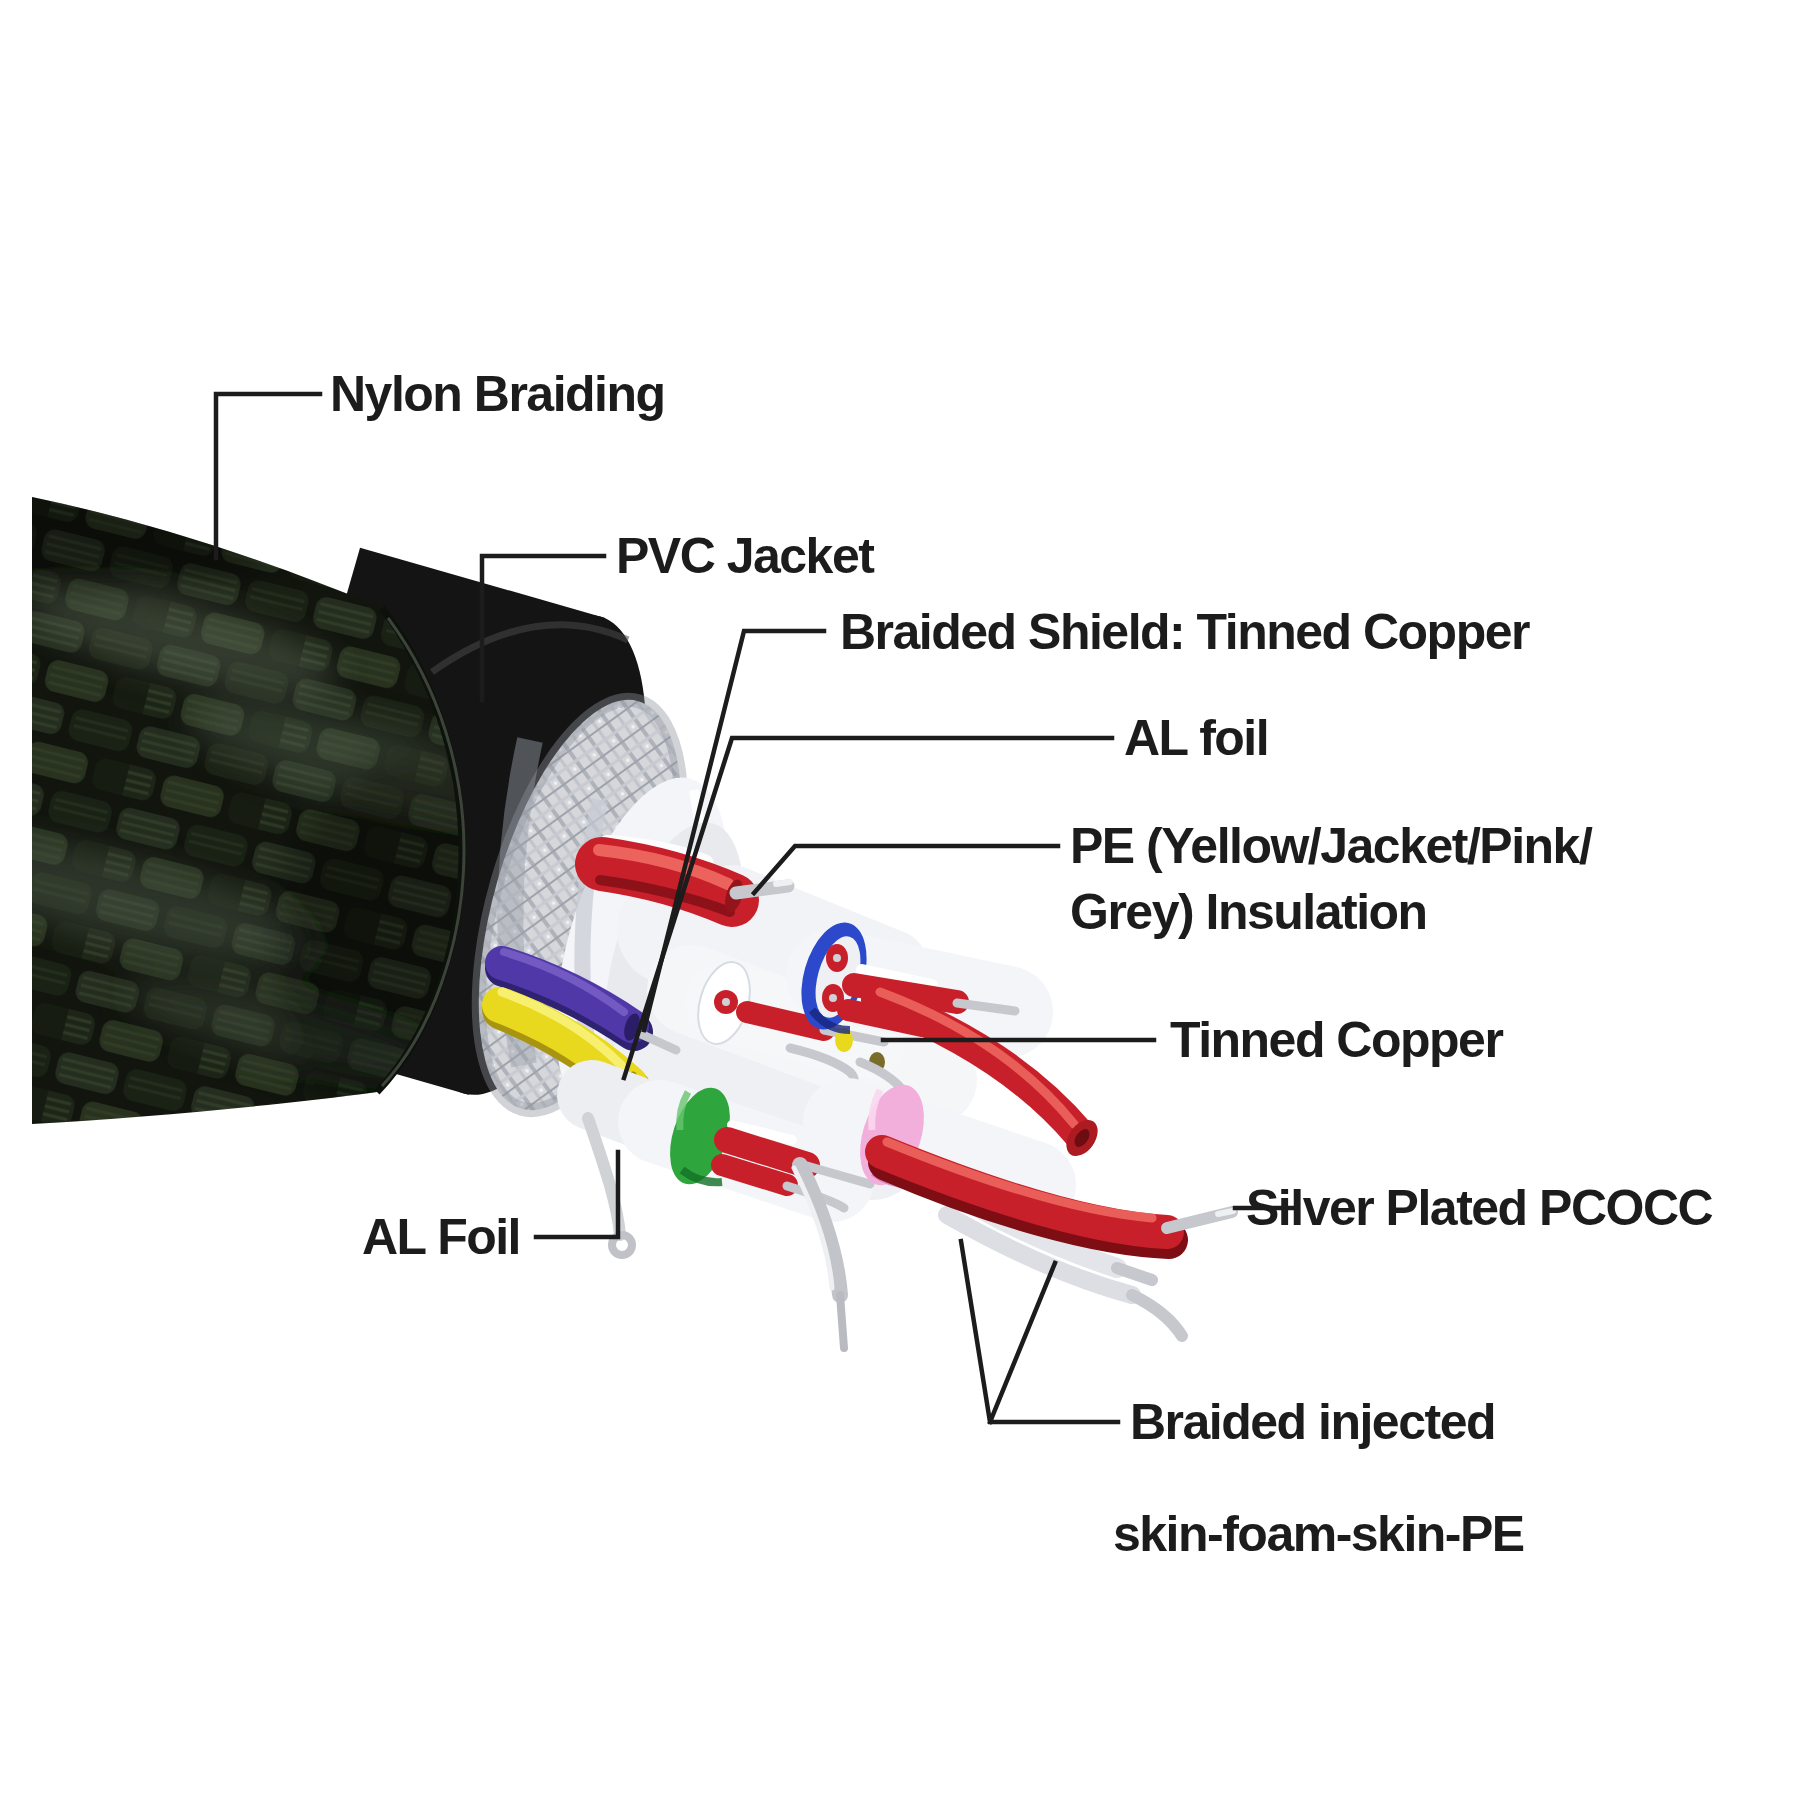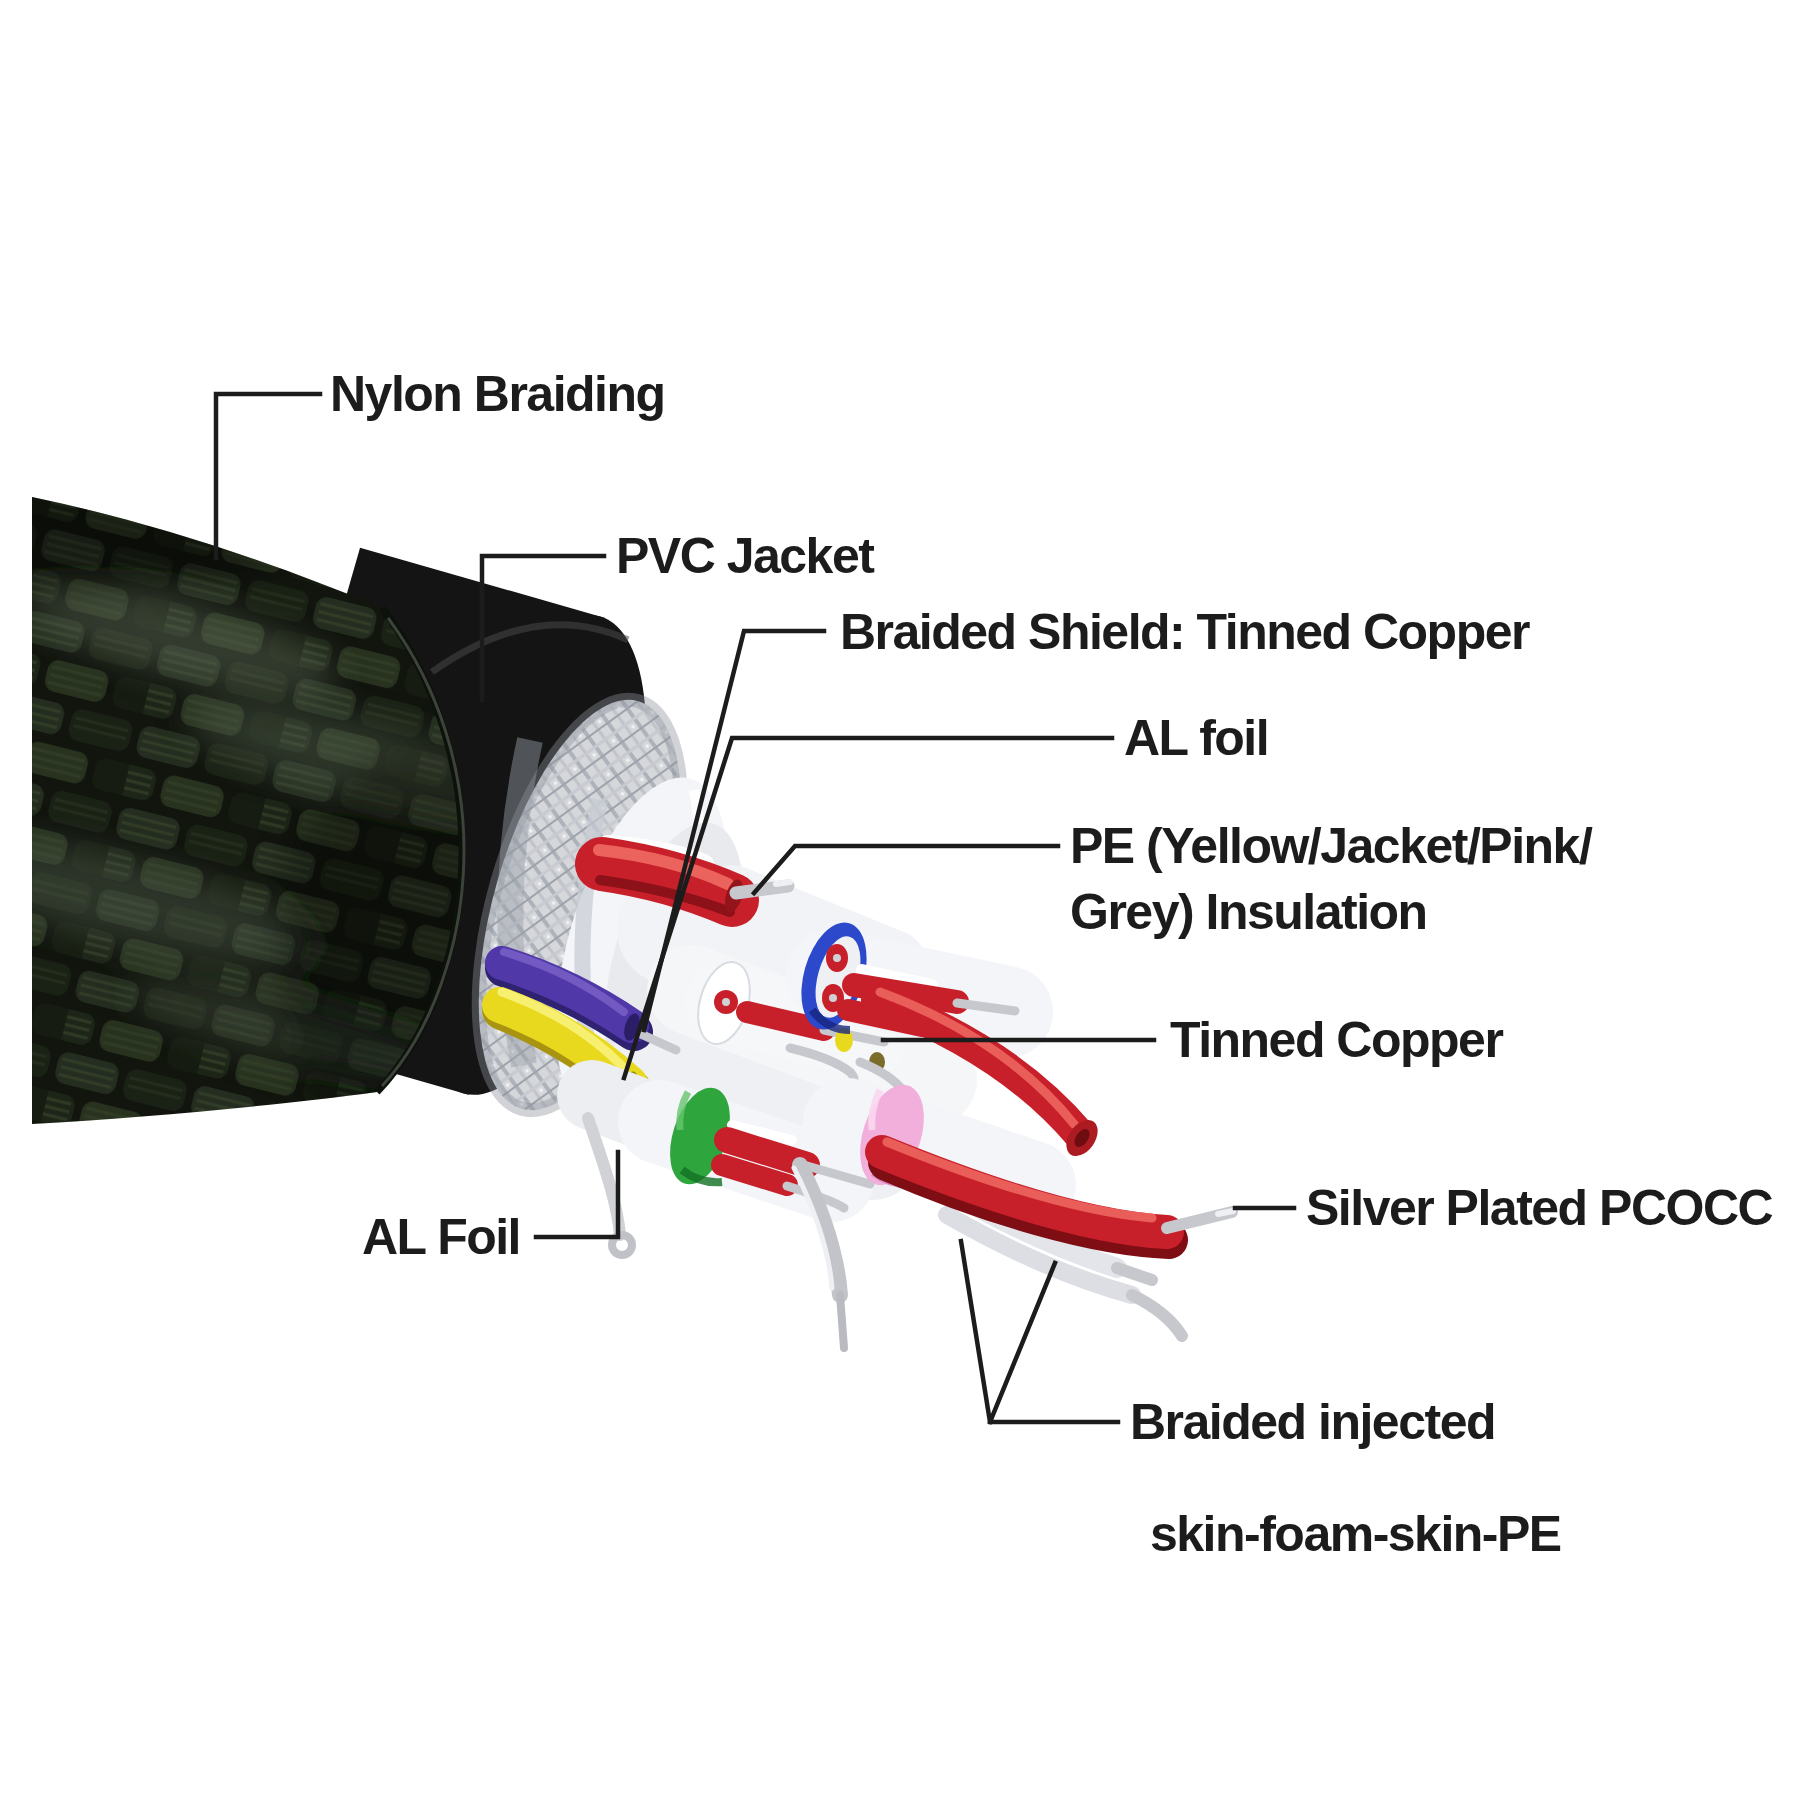--- a/index.html
+++ b/index.html
@@ -216,18 +216,18 @@
     </g>
   </svg>
 
   <div class="label" style="left:298px; top:366px;">Nylon Braiding</div>
   <div class="label" style="left:584px; top:528px;">PVC Jacket</div>
   <div class="label" style="left:808px; top:604px;">Braided Shield: Tinned Copper</div>
   <div class="label" style="left:1092px; top:710px;">AL foil</div>
   <div class="label" style="left:1038px; top:818px;">PE (Yellow/Jacket/Pink/</div>
   <div class="label" style="left:1038px; top:884px;">Grey) Insulation</div>
   <div class="label" style="left:1138px; top:1012px;">Tinned Copper</div>
-  <div class="label" style="left:1274px; top:1180px;text-align:right;">Silver Plated PCOCC</div>
+  <div class="label" style="left:1214px; top:1180px;text-align:right;">Silver Plated PCOCC</div>
   <div class="label" style="left:330px; top:1209px;">AL Foil</div>
   <div class="label" style="left:1098px; top:1394px;">Braided injected</div>
-  <div class="label" style="left:1118px; top:1506px;">skin-foam-skin-PE</div>
+  <div class="label" style="left:1081px; top:1506px;">skin-foam-skin-PE</div>
 
 </div>
 
 </body></html>

